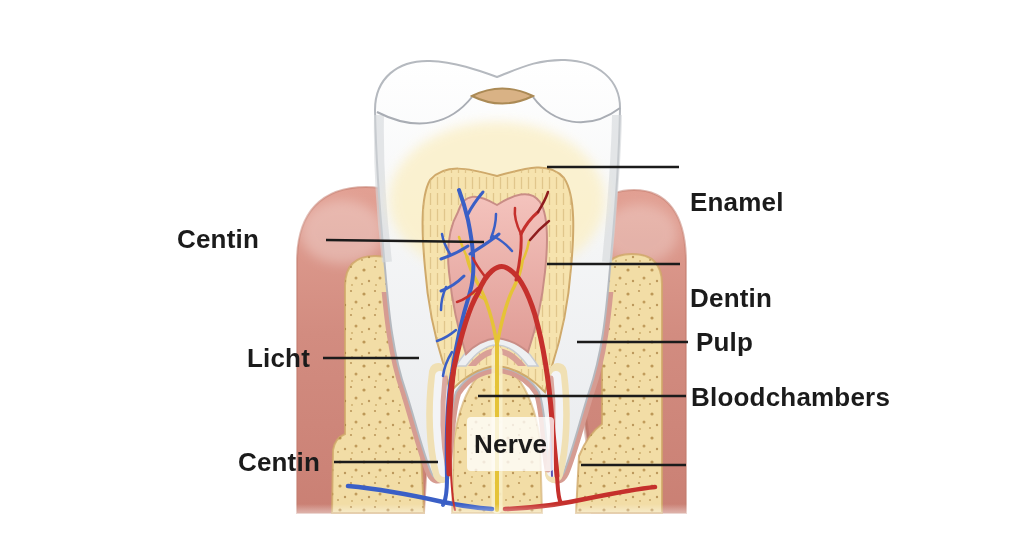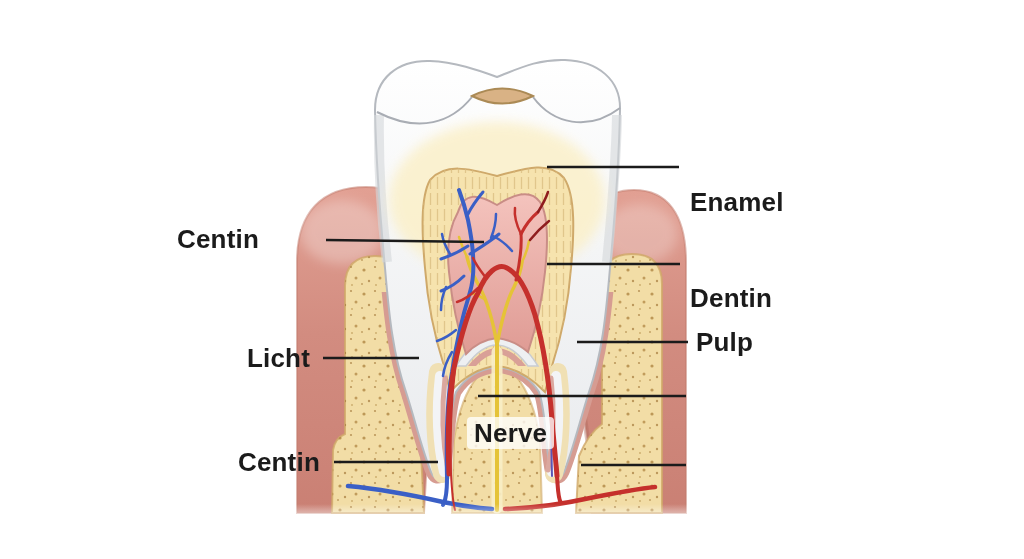--- a/index.html
+++ b/index.html
@@ -3,21 +3,21 @@
 <meta charset="utf-8">
 <style>
   html,body{margin:0;padding:0;background:#ffffff;}
   #stage{position:relative;width:1024px;height:559px;background:#ffffff;overflow:hidden;
          font-family:"Liberation Sans", sans-serif;}
   svg{position:absolute;left:0;top:0;}
   .lbl{position:absolute;font-size:26px;font-weight:600;color:#1b1b1b;letter-spacing:.2px;
        white-space:nowrap;line-height:28px;}
   .lbl.right-col{text-align:left;}
   .lbl.left-col{text-align:right;}
-  #label-nerve{background:rgba(255,255,255,.78);padding:2px 7px;border-radius:4px;}
+  #label-nerve{background:rgba(255,255,255,.78);padding:13px 7px;border-radius:4px;}
 </style>
 </head>
 <body>
 
 <div id="stage">
 
 <svg width="1024" height="559" viewBox="0 0 1024 559">
   <defs>
     <linearGradient id="gumGrad" x1="0" y1="0" x2="0" y2="1">
       <stop offset="0" stop-color="#e2a093"></stop>
@@ -176,16 +176,17 @@
     <line x1="334" y1="462" x2="438" y2="462"></line>
     <line x1="581" y1="465" x2="686" y2="465"></line>
   </g>
 </svg>
 
 <div class="lbl right-col" style="left:690px;top:152px;margin-top:36px;">Enamel</div>
 <div class="lbl left-col" style="left:118px;top:225px;width:200px;text-align:center;">Centin</div>
 <div class="lbl right-col" style="left:690px;top:251px;margin-top:33px;">Dentin</div>
 <div class="lbl left-col" style="left:110px;top:344px;width:200px;">Licht</div>
 <div class="lbl right-col" style="left:696px;top:328px;">Pulp</div>
+<div class="lbl right-col" style="left:691px;top:383px;">Bloodchambers</div>
 <div class="lbl" id="label-nerve" style="left:467px;top:417px;">Nerve</div>
 <div class="lbl left-col" style="left:120px;top:448px;width:200px;">Centin</div>
 
 </div>
 
 </body></html>

